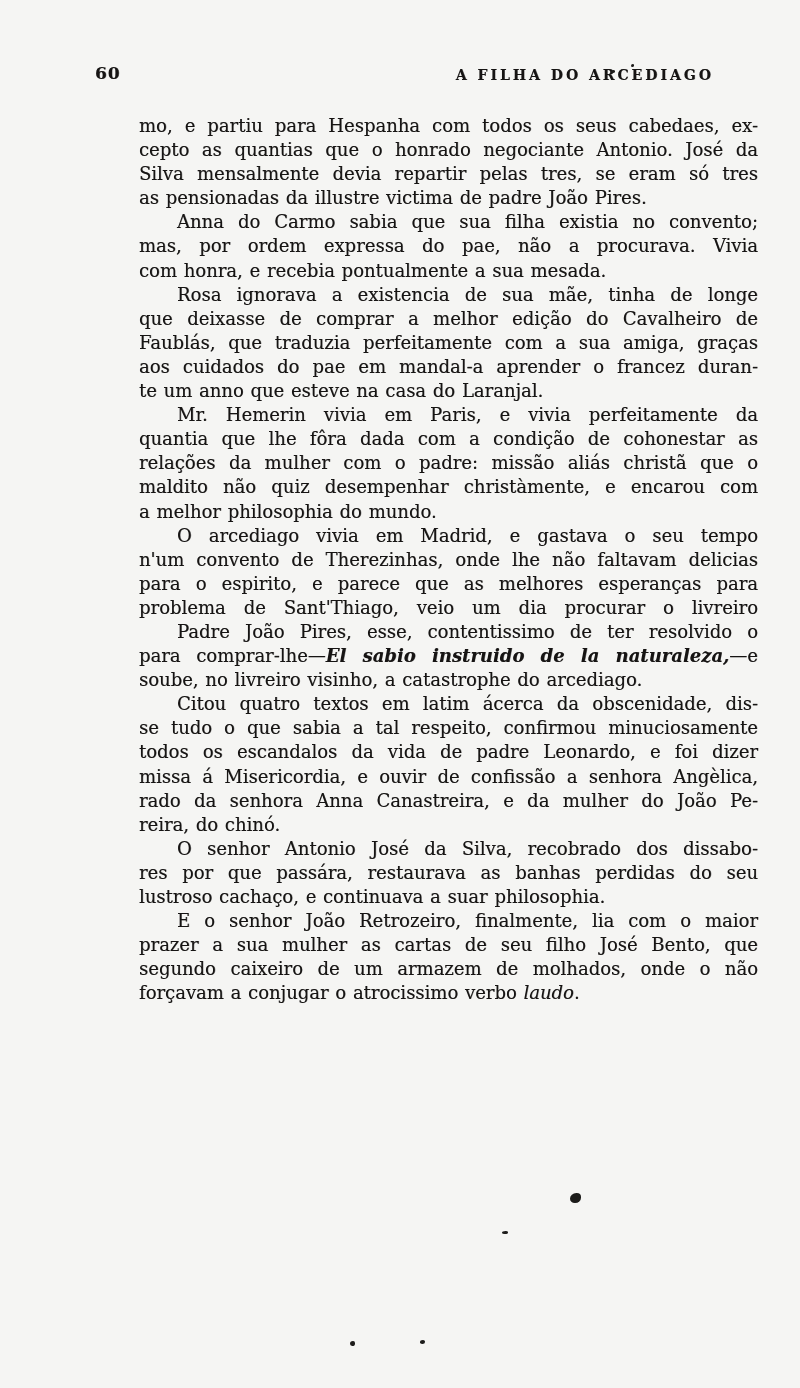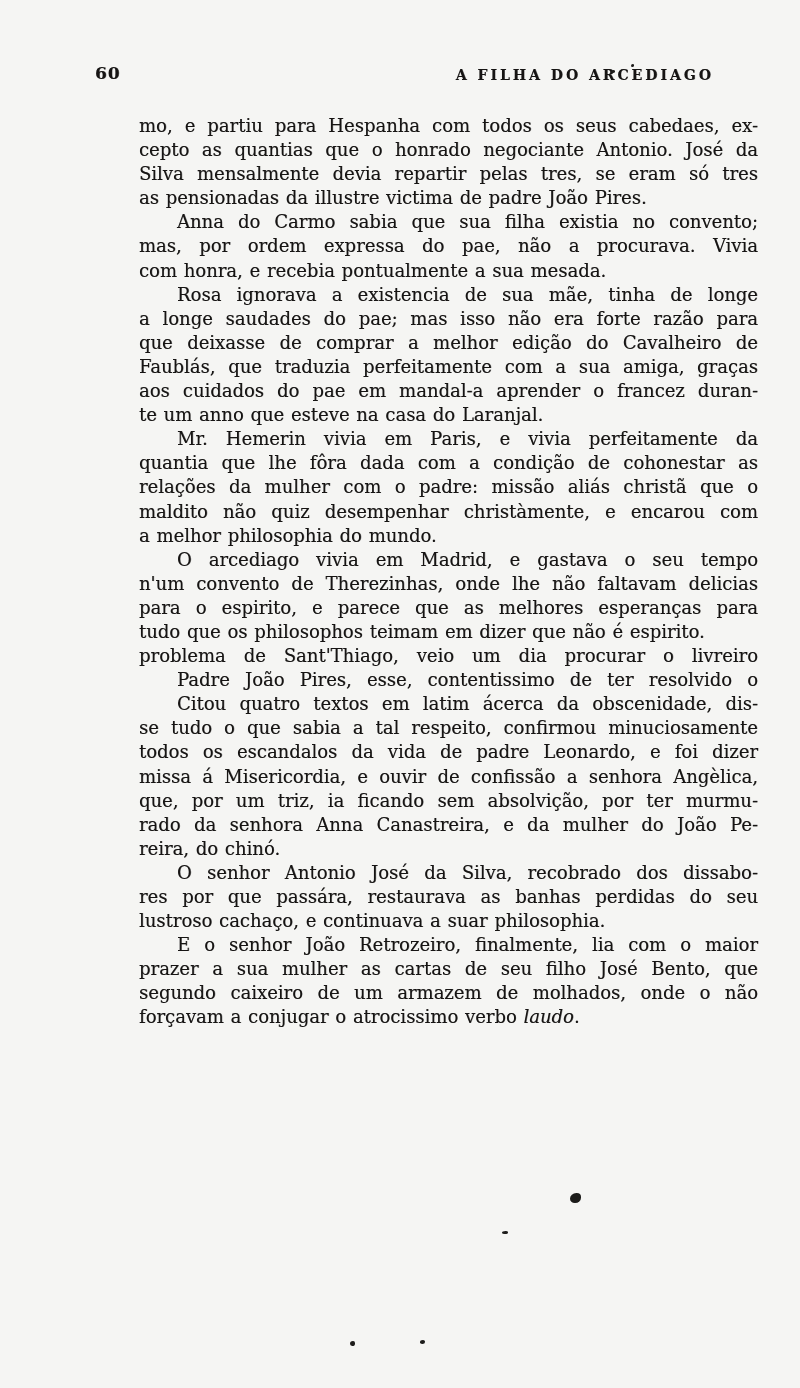--- a/index.html
+++ b/index.html
@@ -87,49 +87,48 @@
         <div class="line">Silva mensalmente devia repartir pelas tres, se eram só tres</div>
         <div class="line last">as pensionadas da illustre victima de padre João Pires.</div>
       </div>
       <div class="para">
         <div class="line indent">Anna do Carmo sabia que sua filha existia no convento;</div>
         <div class="line">mas, por ordem expressa do pae, não a procurava. Vivia</div>
         <div class="line last">com honra, e recebia pontualmente a sua mesada.</div>
       </div>
       <div class="para">
         <div class="line indent">Rosa ignorava a existencia de sua mãe, tinha de longe</div>
-        <div class="line">a longe saudades do pae; mas isso não era forte razão para</div>
         <div class="line">que deixasse de comprar a melhor edição do Cavalheiro de</div>
         <div class="line">Faublás, que traduzia perfeitamente com a sua amiga, graças</div>
         <div class="line">aos cuidados do pae em mandal-a aprender o francez duran-</div>
         <div class="line last">te um anno que esteve na casa do Laranjal.</div>
       </div>
       <div class="para">
         <div class="line indent">Mr. Hemerin vivia em Paris, e vivia perfeitamente da</div>
         <div class="line">quantia que lhe fôra dada com a condição de cohonestar as</div>
         <div class="line">relações da mulher com o padre: missão aliás christã que o</div>
         <div class="line">maldito não quiz desempenhar christàmente, e encarou com</div>
         <div class="line last">a melhor philosophia do mundo.</div>
       </div>
       <div class="para">
         <div class="line indent">O arcediago vivia em Madrid, e gastava o seu tempo</div>
         <div class="line">n'um convento de Therezinhas, onde lhe não faltavam delicias</div>
         <div class="line">para o espirito, e parece que as melhores esperanças para</div>
-        <div class="line last">tudo que os philosophos teimam em dizer que não é espirito.</div>
       </div>
       <div class="para">
         <div class="line">problema de Sant'Thiago, veio um dia procurar o livreiro</div>
         <div class="line indent">Padre João Pires, esse, contentissimo de ter resolvido o</div>
+        <div class="line"><span>para comprar-lhe—</span><span class="it bd">El sabio instruido de la naturaleza,</span><span>—e</span></div>
+        <div class="line last">soube, no livreiro visinho, a catastrophe do arcediago.</div>
       </div>
       <div class="para">
         <div class="line indent">Citou quatro textos em latim ácerca da obscenidade, dis-</div>
         <div class="line">se tudo o que sabia a tal respeito, confirmou minuciosamente</div>
         <div class="line">todos os escandalos da vida de padre Leonardo, e foi dizer</div>
         <div class="line">missa á Misericordia, e ouvir de confissão a senhora Angèlica,</div>
-        <div class="line">que, por um triz, ia ficando sem absolvição, por ter murmu-</div>
         <div class="line">rado da senhora Anna Canastreira, e da mulher do João Pe-</div>
         <div class="line last">reira, do chinó.</div>
       </div>
       <div class="para">
         <div class="line indent">O senhor Antonio José da Silva, recobrado dos dissabo-</div>
         <div class="line">res por que passára, restaurava as banhas perdidas do seu</div>
         <div class="line last">lustroso cachaço, e continuava a suar philosophia.</div>
       </div>
       <div class="para">
         <div class="line indent">E o senhor João Retrozeiro, finalmente, lia com o maior</div>

